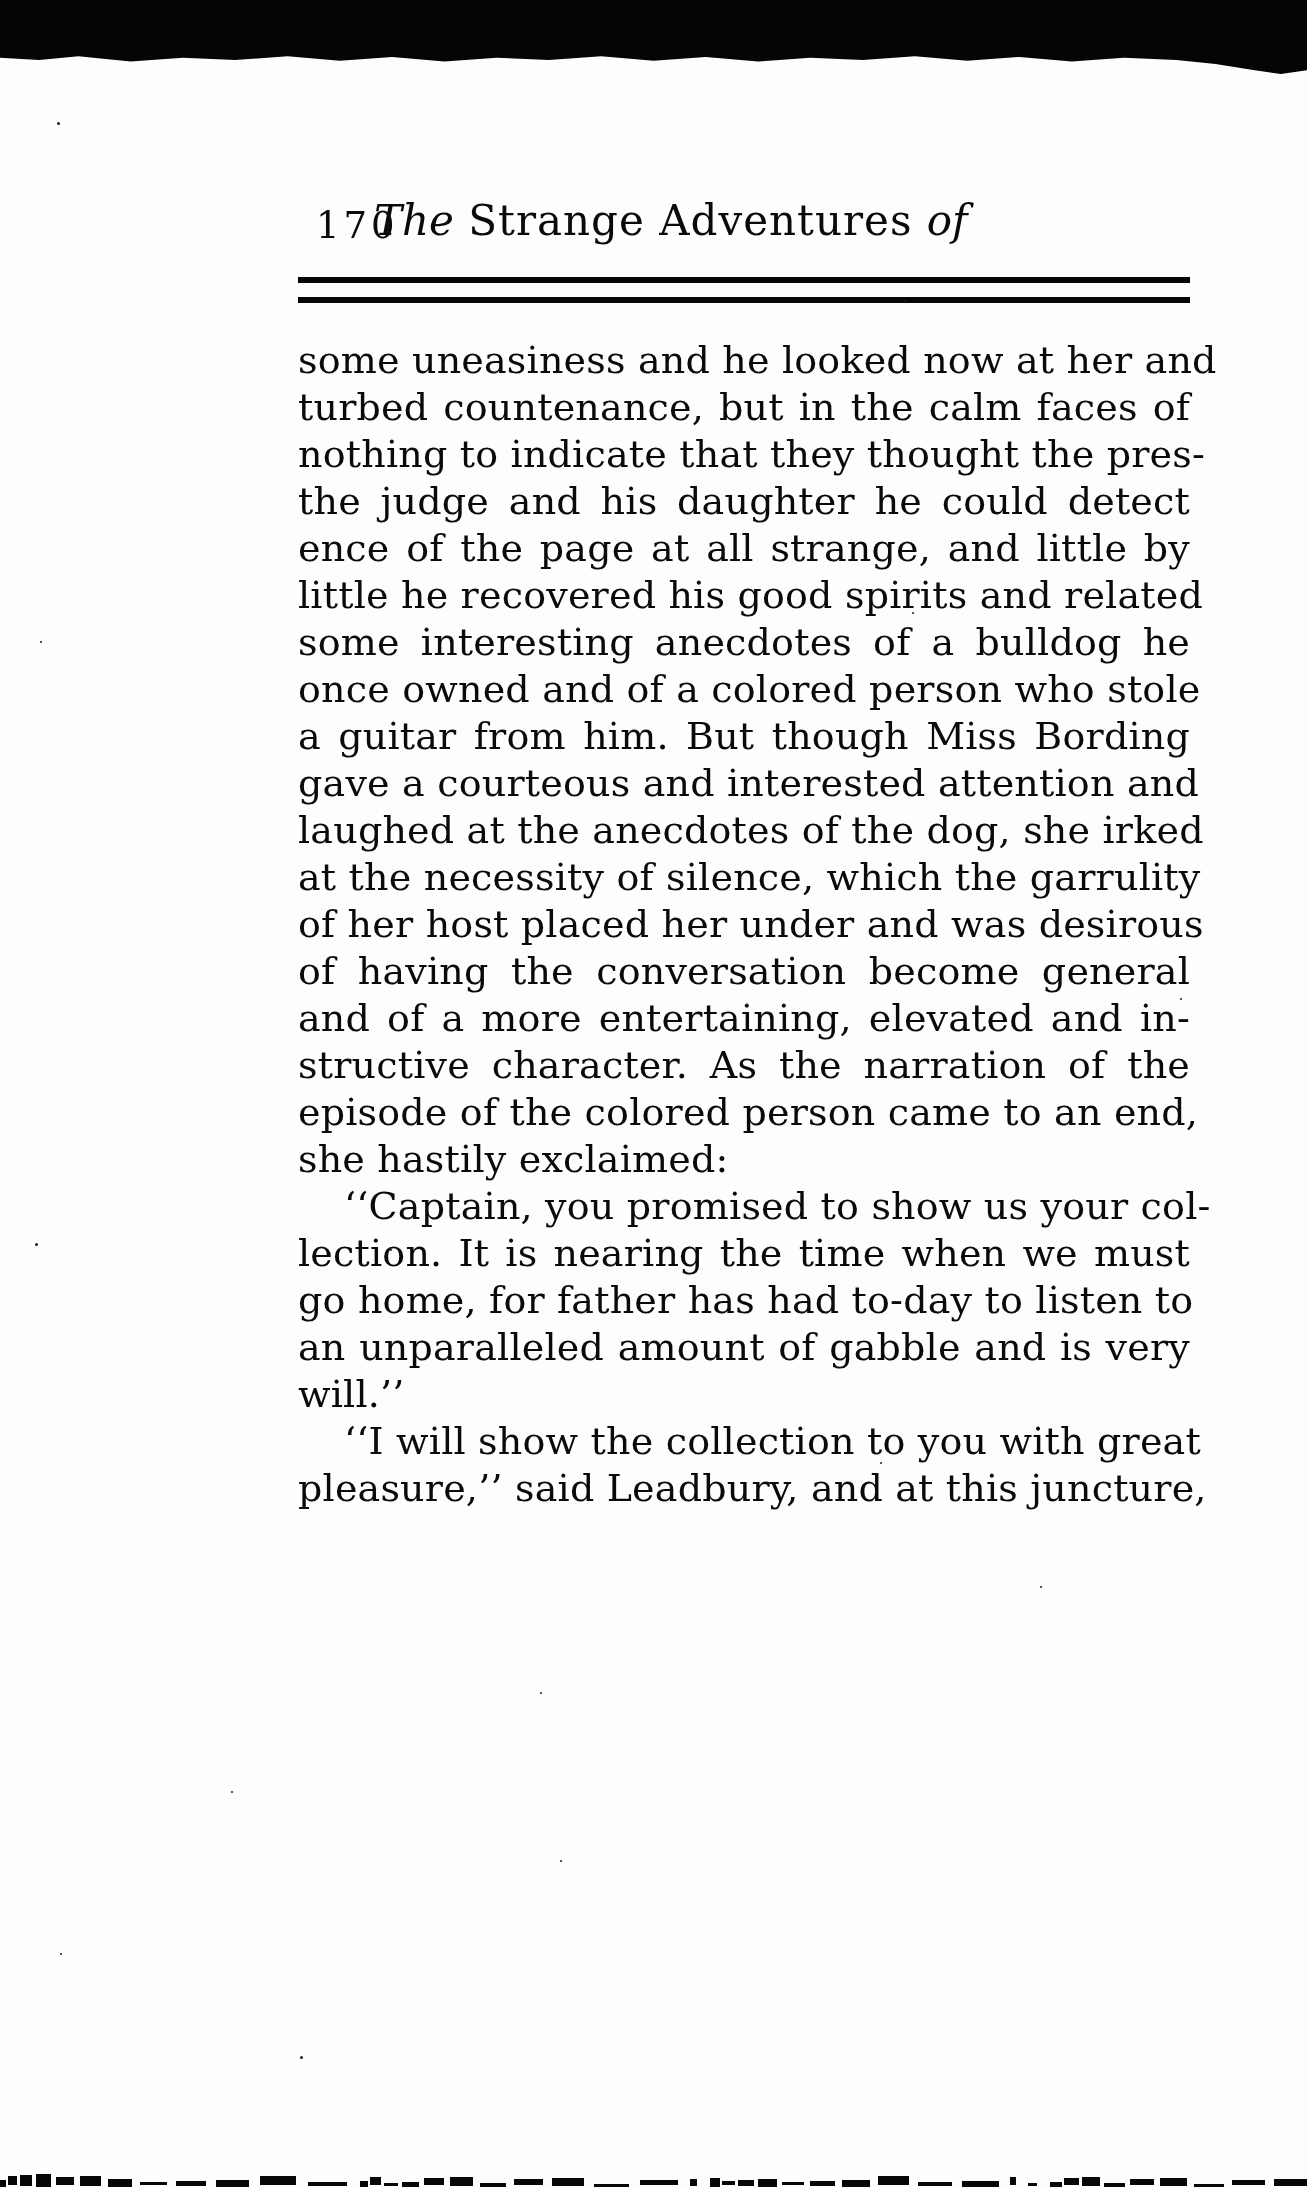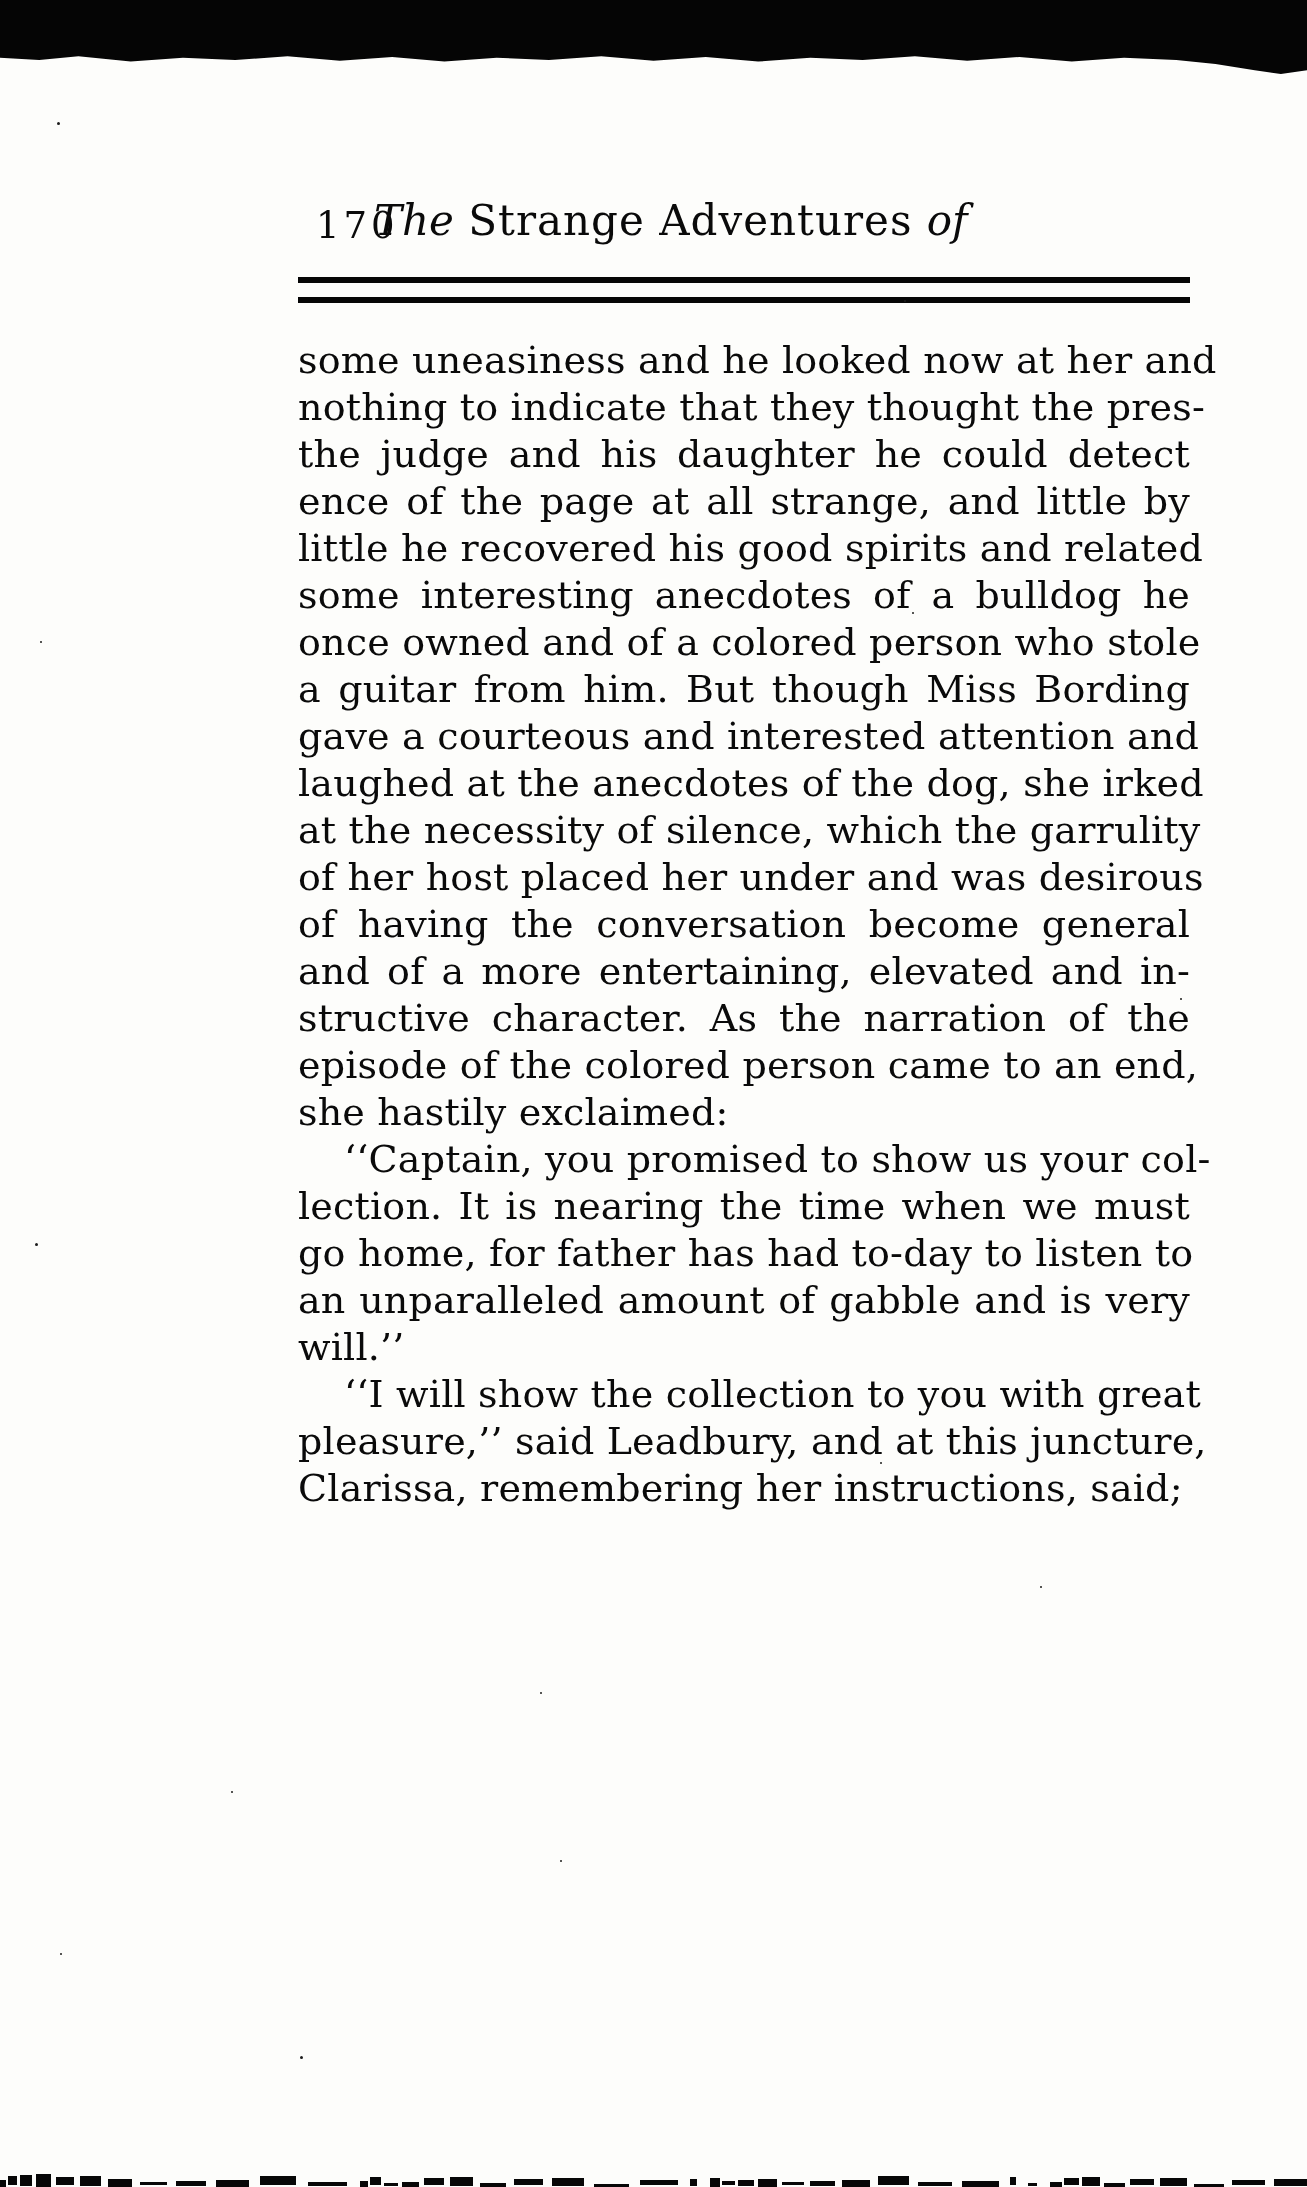--- a/index.html
+++ b/index.html
@@ -61,20 +61,21 @@
 
 <div class="column">
   <div class="running-head">
     <span class="pageno">170</span>
     <span class="running-title"><i>The</i><span> Strange Adventures </span><i>of</i></span>
   </div>
   <div class="double-rule"></div>
   <div class="page-body">
       <div class="paragraph">
         <div class="line">some uneasiness and he looked now at her and</div>
+        <div class="line">turbed countenance, but in the calm faces of</div>
         <div class="line">nothing to indicate that they thought the pres-</div>
         <div class="line">the judge and his daughter he could detect</div>
         <div class="line">ence of the page at all strange, and little by</div>
         <div class="line">little he recovered his good spirits and related</div>
         <div class="line">some interesting anecdotes of a bulldog he</div>
         <div class="line">once owned and of a colored person who stole</div>
         <div class="line">a guitar from him. But though Miss Bording</div>
         <div class="line">gave a courteous and interested attention and</div>
         <div class="line">laughed at the anecdotes of the dog, she irked</div>
         <div class="line">at the necessity of silence, which the garrulity</div>
@@ -88,21 +89,20 @@
       <div class="paragraph">
         <div class="line indent">‘‘Captain, you promised to show us your col-</div>
         <div class="line">lection. It is nearing the time when we must</div>
         <div class="line">go home, for father has had to-day to listen to</div>
         <div class="line">an unparalleled amount of gabble and is very</div>
         <div class="line para-end">will.’’</div>
       </div>
       <div class="paragraph">
         <div class="line indent">‘‘I will show the collection to you with great</div>
         <div class="line">pleasure,’’ said Leadbury, and at this juncture,</div>
-        <div class="line para-end">Clarissa, remembering her instructions, said;</div>
       </div>
     </div>
 </div>
 
 <div class="bottom-tear">
     <span class="dash" style="width: 6px; height: 7px; margin-right: 2px; margin-bottom: 0px;"></span>
     <span class="dash" style="width: 9px; height: 9px; margin-right: 3px; margin-bottom: 2px;"></span>
     <span class="dash" style="width: 12px; height: 11px; margin-right: 4px; margin-bottom: 1px;"></span>
     <span class="dash" style="width: 15px; height: 13px; margin-right: 5px; margin-bottom: 0px;"></span>
     <span class="dash" style="width: 18px; height: 8px; margin-right: 6px; margin-bottom: 2px;"></span>

